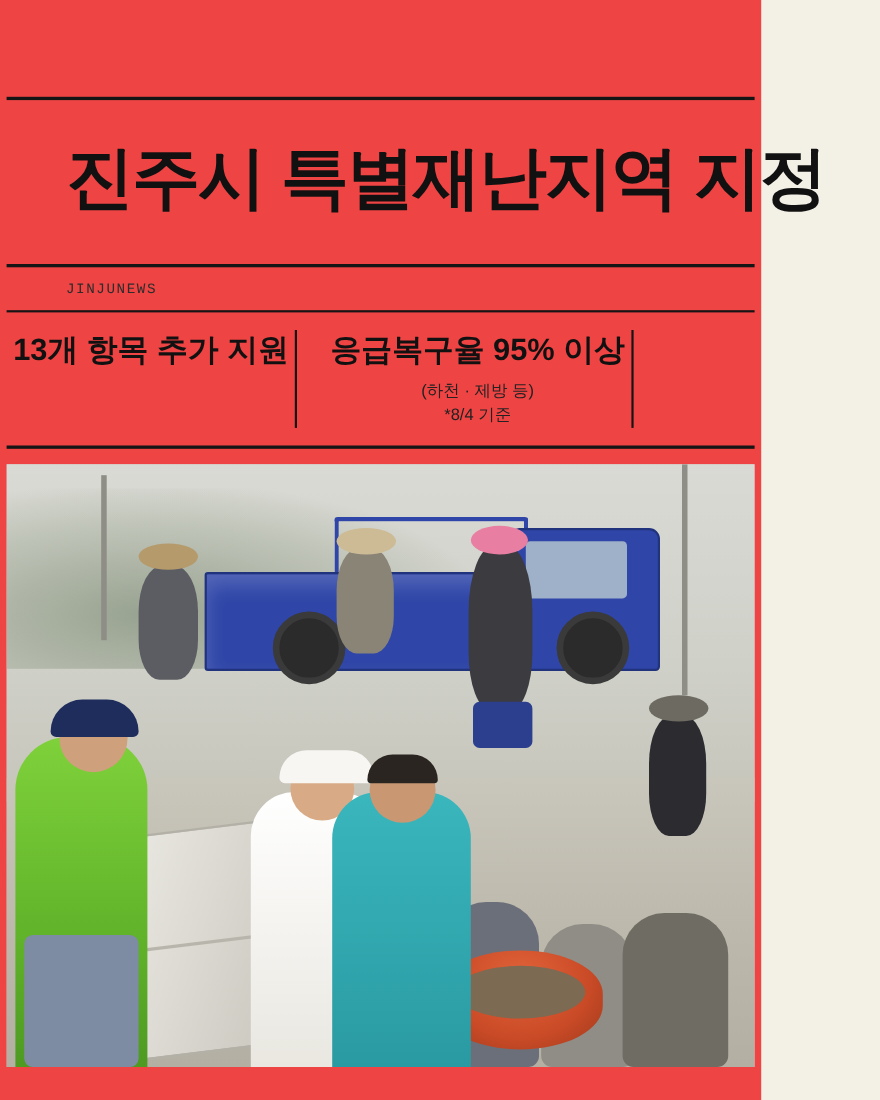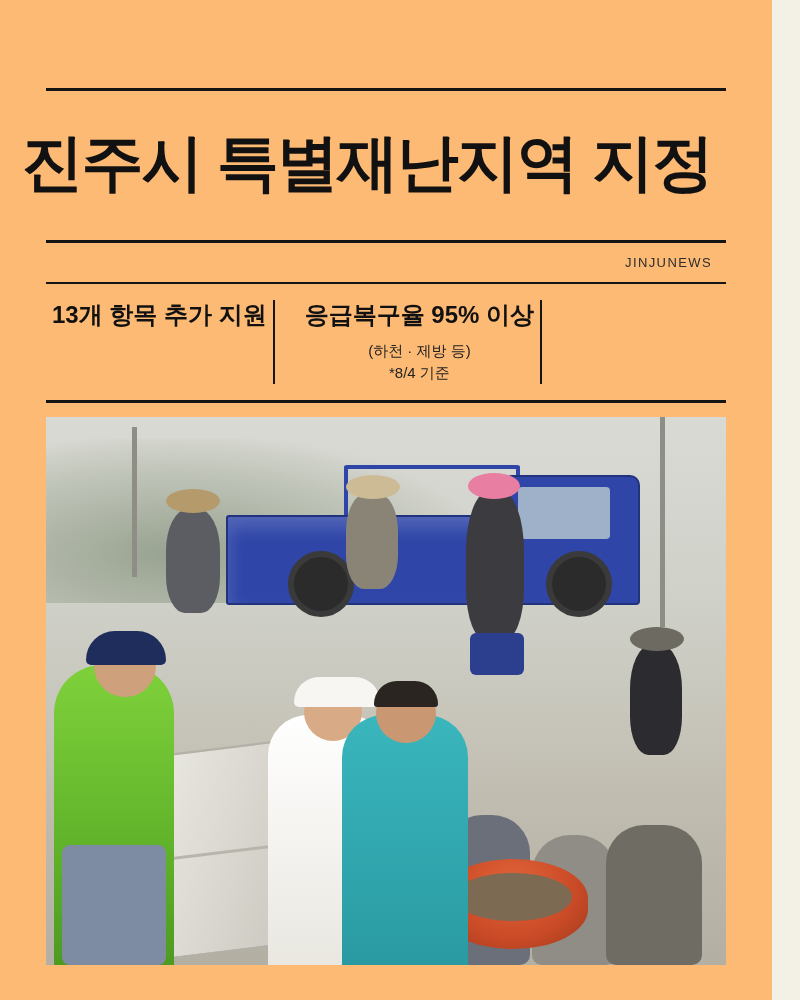--- a/index.html
+++ b/index.html
@@ -9,27 +9,26 @@
   }
   body {
     width: 800px;
     height: 1000px;
     overflow: hidden;
     font-family: "Liberation Sans", sans-serif;
     color: #1a1a1a;
     position: relative;
   }
   .card {
-    width: 772px;
+    width: 692px;
     height: 1000px;
-    background: #fdba74;
+    background: #ef4444;
     position: relative;
     display: flex;
     flex-direction: column;
-    align-items: flex-end;
   }
   .top-rule {
     width: 680px;
     height: 3px;
     background: #151515;
     margin: 88px auto 0 auto;
   }
   .headline {
     margin: 36px 60px 0 60px;
     font-size: 62px;
@@ -44,20 +43,21 @@
     height: 3px;
     background: #151515;
     margin: 42px auto 0 auto;
   }
   .brand {
     margin: 12px 60px 0 60px;
     font-size: 13px;
     letter-spacing: 1.4px;
     color: #2c2c2c;
     font-weight: normal;
+    font-family: Liberation Mono, monospace;
   }
   .brand-rule {
     width: 680px;
     height: 2px;
     background: #151515;
     margin: 12px auto 0 auto;
   }
   .stats {
     display: flex;
     width: 680px;
@@ -69,21 +69,21 @@
     flex: 1 1 0;
     text-align: center;
     padding: 0 6px;
     box-sizing: border-box;
   }
   .stat + .stat {
     border-left: 2px solid #151515;
     padding-left: 30px;
   }
   .stat-title {
-    font-size: 24px;
+    font-size: 28px;
     font-weight: bold;
     color: #111111;
     line-height: 1.25;
     white-space: nowrap;
   }
   .stat-sub {
     margin-top: 10px;
     font-size: 15px;
     line-height: 1.45;
     color: #222222;

